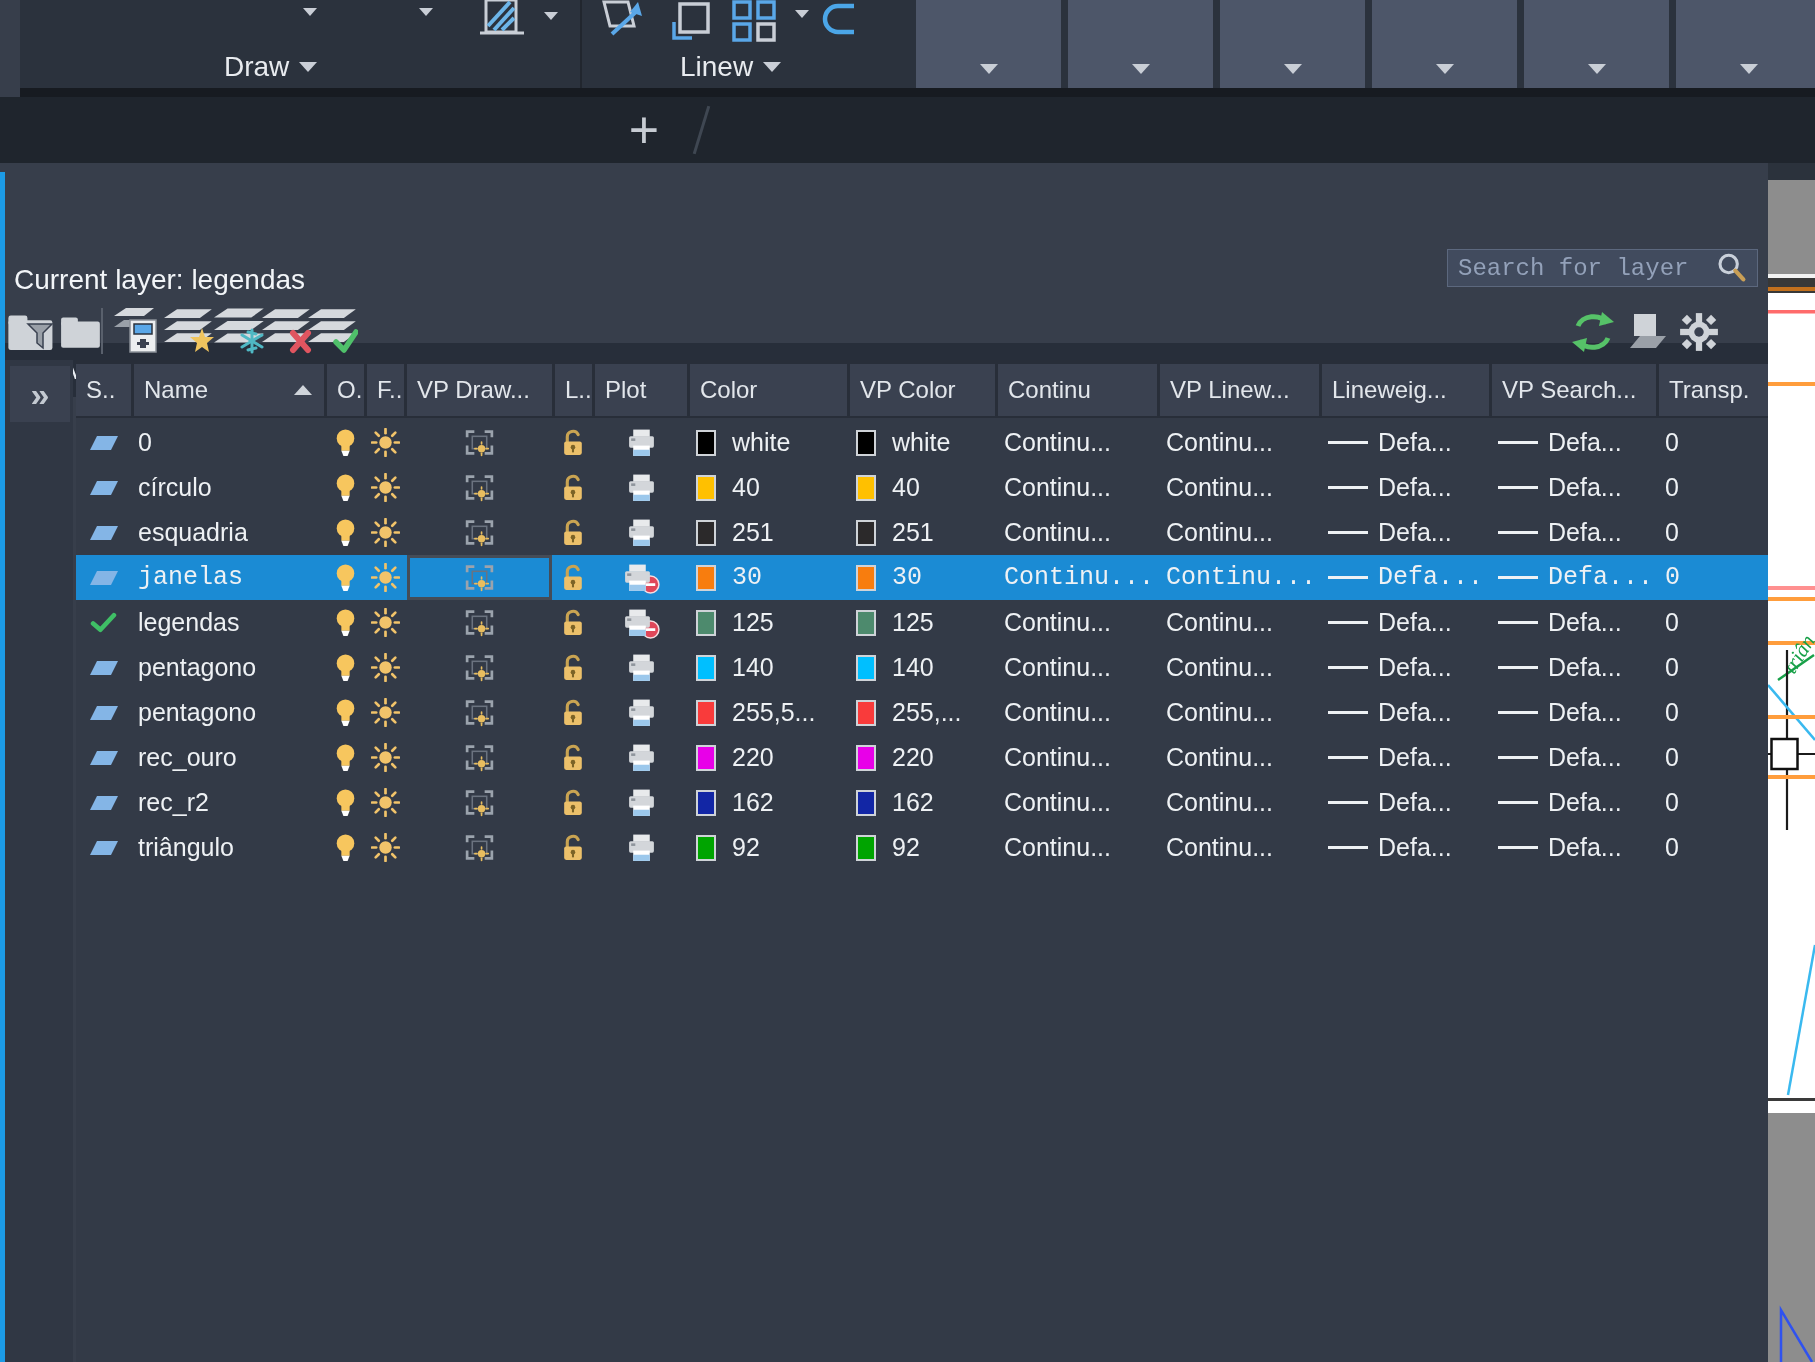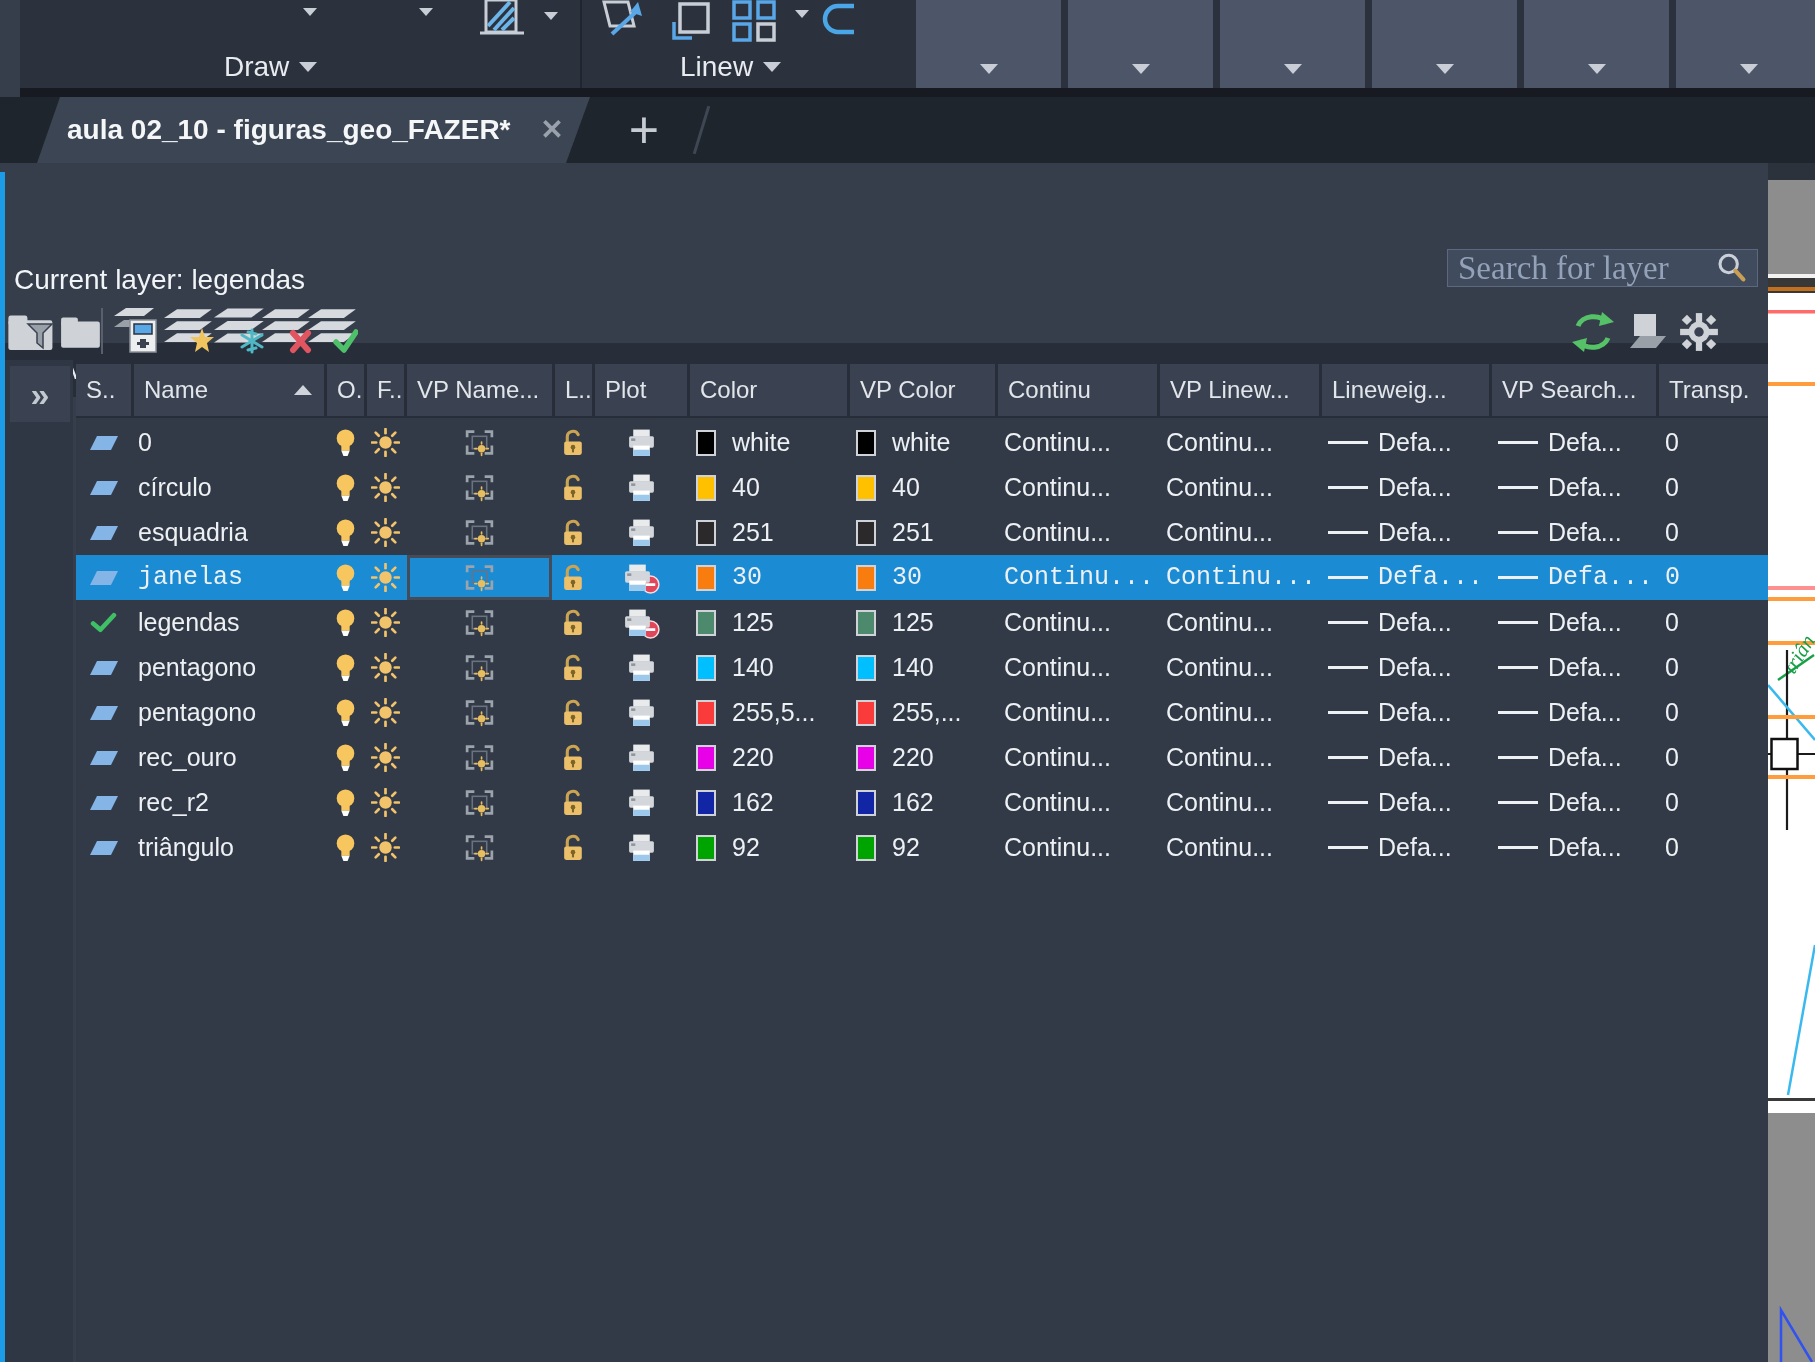--- a/index.html
+++ b/index.html
@@ -34,21 +34,21 @@
   .palette{position:absolute;left:0;top:163px;width:1768px;height:1199px;background:#373e4b;}
   .accent{position:absolute;left:0;top:172px;width:5px;height:1190px;background:#1c9be6;}
   .topband{position:absolute;left:0;top:163px;width:1815px;height:17px;background:#2b323c;}
   .titlebar{position:absolute;left:5px;top:180px;width:1763px;height:54px;background:#272e3a;
             display:flex;align-items:center;}
   .titlebar span{margin-left:39px;font-size:27px;letter-spacing:.5px;color:#e9edf2;}
   .current-layer{position:absolute;left:14px;top:264px;font-size:28px;color:#f2f5f8;}
   .searchbox{position:absolute;left:1447px;top:249px;width:311px;height:38px;background:#414b5e;
              border:1px solid #5c687e;box-sizing:border-box;display:flex;align-items:center;}
   .searchbox input{flex:1;background:transparent;border:none;outline:none;color:#86efac;
-                   font-size:33px;font-family:Liberation Serif, serif;padding:0 0 0 10px;min-width:0;}
+                   font-size:24px;font-family:Liberation Mono, monospace;padding:0 0 0 10px;min-width:0;}
   .searchbox input::placeholder{color:#93a1b9;}
   .searchbox svg{flex:0 0 auto;margin-right:8px;}
   
   .tbicon{position:absolute;top:306px;}
   .tb-sep{position:absolute;left:101px;top:308px;width:2px;height:46px;background:#59606c;}
   .right-icons{position:absolute;left:1568px;top:310px;display:flex;gap:8px;align-items:center;}
   
   .tablebg{position:absolute;left:76px;top:360px;width:1692px;height:1002px;background:#333a47;}
   .sidebar{position:absolute;left:5px;top:360px;width:68px;height:1002px;background:#303744;}
   .chevron-box{position:absolute;left:5px;top:6px;width:60px;height:56px;background:#3a4150;
@@ -235,24 +235,20 @@
         </div>
       <div class="cpanel">
           <span class="tri-down"></span>
         </div>
       <div class="cpanel"></div>
     </div>
     <div class="ribbon-bottom"></div>
   </div>
 
   <div class="tabbar">
-    <div class="filetab">
-      <span class="filetab-label">aula 02_10 - figuras_geo_FAZER*</span>
-      <span class="tab-close">✕</span>
-    </div>
     <span class="tab-new">+</span>
     <div class="tab-slash"></div>
   </div>
 
   <div class="topband"></div>
   <div class="palette">
     <div class="titlebar">
       <span>LAYER PROPERTIES MANAGER</span>
     </div>
     <div class="current-layer" style="position:absolute;left:14px;top:101px">Current layer: legendas</div>
@@ -330,21 +326,21 @@
       <span>»</span>
     </div>
   </div>
 
   <div class="thead">
     <div class="gridrow">
       <div class="hcell">S..</div>
       <div class="hcell"><span>Name</span><span class="sort-asc"></span></div>
       <div class="hcell">O.</div>
       <div class="hcell">F..</div>
-      <div class="hcell">VP Name...</div>
+      <div class="hcell">VP Draw...</div>
       <div class="hcell">L..</div>
       <div class="hcell">Plot</div>
       <div class="hcell">Color</div>
       <div class="hcell">VP Color</div>
       <div class="hcell">Continu</div>
       <div class="hcell">VP Linew...</div>
       <div class="hcell">Lineweig...</div>
       <div class="hcell">VP Search...</div>
       <div class="hcell">Transp.</div>
     </div>

